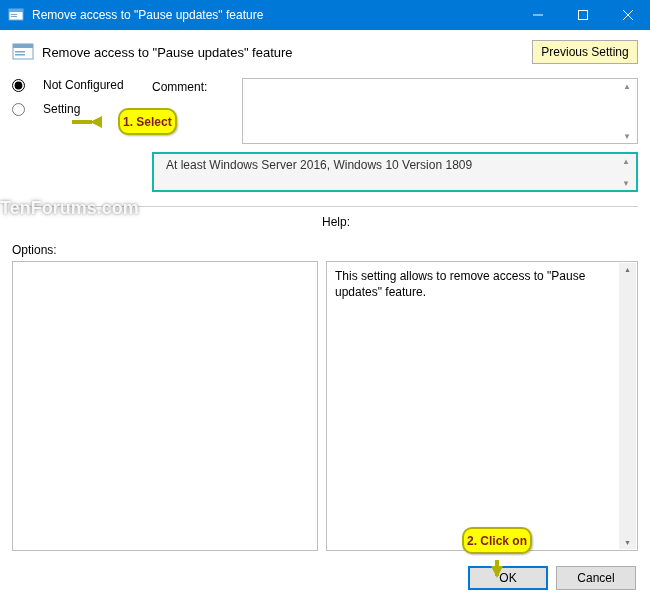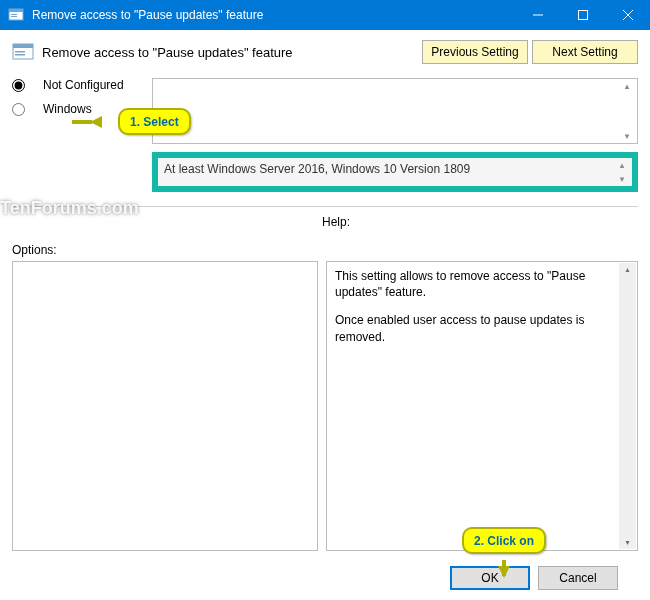--- a/index.html
+++ b/index.html
@@ -20,41 +20,41 @@
 .state-row { display: flex; margin-bottom: 4px; }
 .radios { width: 140px; }
 .radio { display: flex; align-items: center; margin-bottom: 10px; position: relative; }
 .radio input { margin-right: 6px; width: 13px; height: 13px; accent-color: #000; }
 .radio label { font-size: 12px; margin-left: 12px; }
 
 .right-col { flex: 1; display: flex; flex-direction: column; }
 .field-row { display: flex; margin-bottom: 8px; }
 .field-label { width: 90px; padding-top: 2px; }
 .comment-box { flex: 1; height: 66px; border: 1px solid #bdbdbd; background: #fff; position: relative; }
-.supported-box { flex: 1; height: 40px; border: 6px solid #14b8a6; background: #f5f5f5; position: relative; padding: 4px 20px 4px 6px; color: #333; }
+.supported-box { flex: 1; height: 40px; border: 2px solid #14b8a6; background: #f5f5f5; position: relative; padding: 4px 20px 4px 12px; color: #333; }
 .scroll-arrows { position: absolute; right: 2px; top: 2px; bottom: 2px; width: 16px; display: flex; flex-direction: column; justify-content: space-between; }
 .scroll-arrows span { font-size: 9px; color: #8a8a8a; text-align: center; line-height: 10px; }
 
 hr.sep { border: none; border-top: 1px solid #d0d0d0; margin: 6px 0 8px 0; }
 
 .panels-labels { display: flex; }
 .panels-labels div:first-child { width: 310px; margin-top: 28px; }
 .panels { display: flex; gap: 8px; margin-top: 4px; }
 .panel { border: 1px solid #bdbdbd; background: #fff; height: 290px; position: relative; }
 .panel.options { width: 306px; }
 .panel.help { flex: 1; padding: 6px 11px 6px 8px; }
 .panel.help p { margin-bottom: 12px; line-height: 1.35; }
 
 .watermark { position: absolute; top: 198px; left: 0; right: 0; font-size: 18px; font-weight: 600; color: rgba(255,255,255,0.9); text-shadow: 0 0 4px rgba(120,120,120,0.6), 0 0 2px rgba(100,100,100,0.5); pointer-events: none; z-index: 50; }
 
-.footer { position: absolute; bottom: 10px; right: 32px; display: flex; gap: 8px; }
+.footer { position: absolute; bottom: 10px; right: 14px; display: flex; gap: 8px; }
 .footer button { width: 80px; height: 24px; background: #e1e1e1; border: 1px solid #adadad; }
 .footer button.primary { border: 2px solid #0078d7; }
 
-.callout { position: absolute; background: #ffff00; border: 2px solid #b0b000; border-radius: 10px; padding: 4px 10px; font-weight: 600; font-size: 13px; color: #0369a1; box-shadow: 1px 1px 2px rgba(0,0,0,0.25); z-index: 40; }
+.callout { position: absolute; background: #ffff00; border: 2px solid #b0b000; border-radius: 10px; padding: 4px 3px; font-weight: 600; font-size: 13px; color: #7f1d1d; box-shadow: 1px 1px 2px rgba(0,0,0,0.25); z-index: 40; }
 .arrow-left { position: absolute; left: -30px; top: 50%; transform: translateY(-50%); width: 0; height: 0; border-top: 6px solid transparent; border-bottom: 6px solid transparent; border-right: 12px solid #b0b000; }
 .arrow-left::after { content: ""; position: absolute; left: -18px; top: -2px; width: 20px; height: 4px; background: #b0b000; }
 .arrow-down { position: absolute; bottom: -26px; left: 50%; transform: translateX(-50%); width: 0; height: 0; border-left: 6px solid transparent; border-right: 6px solid transparent; border-top: 12px solid #b0b000; }
 .arrow-down::after { content: ""; position: absolute; top: -18px; left: -2px; width: 4px; height: 16px; background: #b0b000; }
 
 .vscroll { position: absolute; right: 1px; top: 1px; bottom: 1px; width: 17px; background: #f0f0f0; display: flex; flex-direction: column; justify-content: space-between; }
 .vscroll span { font-size: 8px; color: #707070; text-align: center; padding: 2px 0; }
 </style>
 </head>
 <body>
@@ -92,36 +92,36 @@
     <span class="hdr-icon">
       <svg width="22" height="22" viewBox="0 0 22 22">
           <rect x="1" y="3" width="20" height="15" fill="#fff" stroke="#7aa6c9"></rect>
           <rect x="1" y="3" width="20" height="4" fill="#7aa6c9"></rect>
           <rect x="3" y="10" width="10" height="1.5" fill="#7aa6c9"></rect>
           <rect x="3" y="13" width="10" height="1.5" fill="#7aa6c9"></rect>
         </svg>
     </span>
     <span class="hdr-title">Remove access to "Pause updates" feature</span>
     <button>Previous Setting</button>
-    <button>Next Setting</button>
   </div>
 
   <div class="state-row">
     <div class="radios">
       <div class="radio">
         <input type="radio" name="state" checked="" style="">
         <label>Not Configured</label>
       </div>
       <div class="radio">
         <input type="radio" name="state" style="">
-        <label>Windows</label>
+        <label>Setting</label>
       </div>
     </div>
     <div class="right-col">
       <div class="field-row">
+        <div class="field-label">Comment:</div>
         <div class="comment-box">
           <div class="scroll-arrows">
               <span>▴</span>
               <span>▾</span>
             </div>
         </div>
       </div>
       <div class="field-row">
         <div class="supported-box">
           <span>At least Windows Server 2016, Windows 10 Version 1809</span>
@@ -137,21 +137,20 @@
   <hr class="sep">
 
   <div class="panels-labels">
     <div>Options:</div>
     <div>Help:</div>
   </div>
   <div class="panels">
     <div class="panel options"></div>
     <div class="panel help">
       <p>This setting allows to remove access to "Pause updates" feature.</p>
-      <p>Once enabled user access to pause updates is removed.</p>
       <div class="vscroll">
           <span>▴</span>
           <span>▾</span>
         </div>
     </div>
   </div>
 </div>
 
 <div class="watermark">TenForums.com</div>
 

